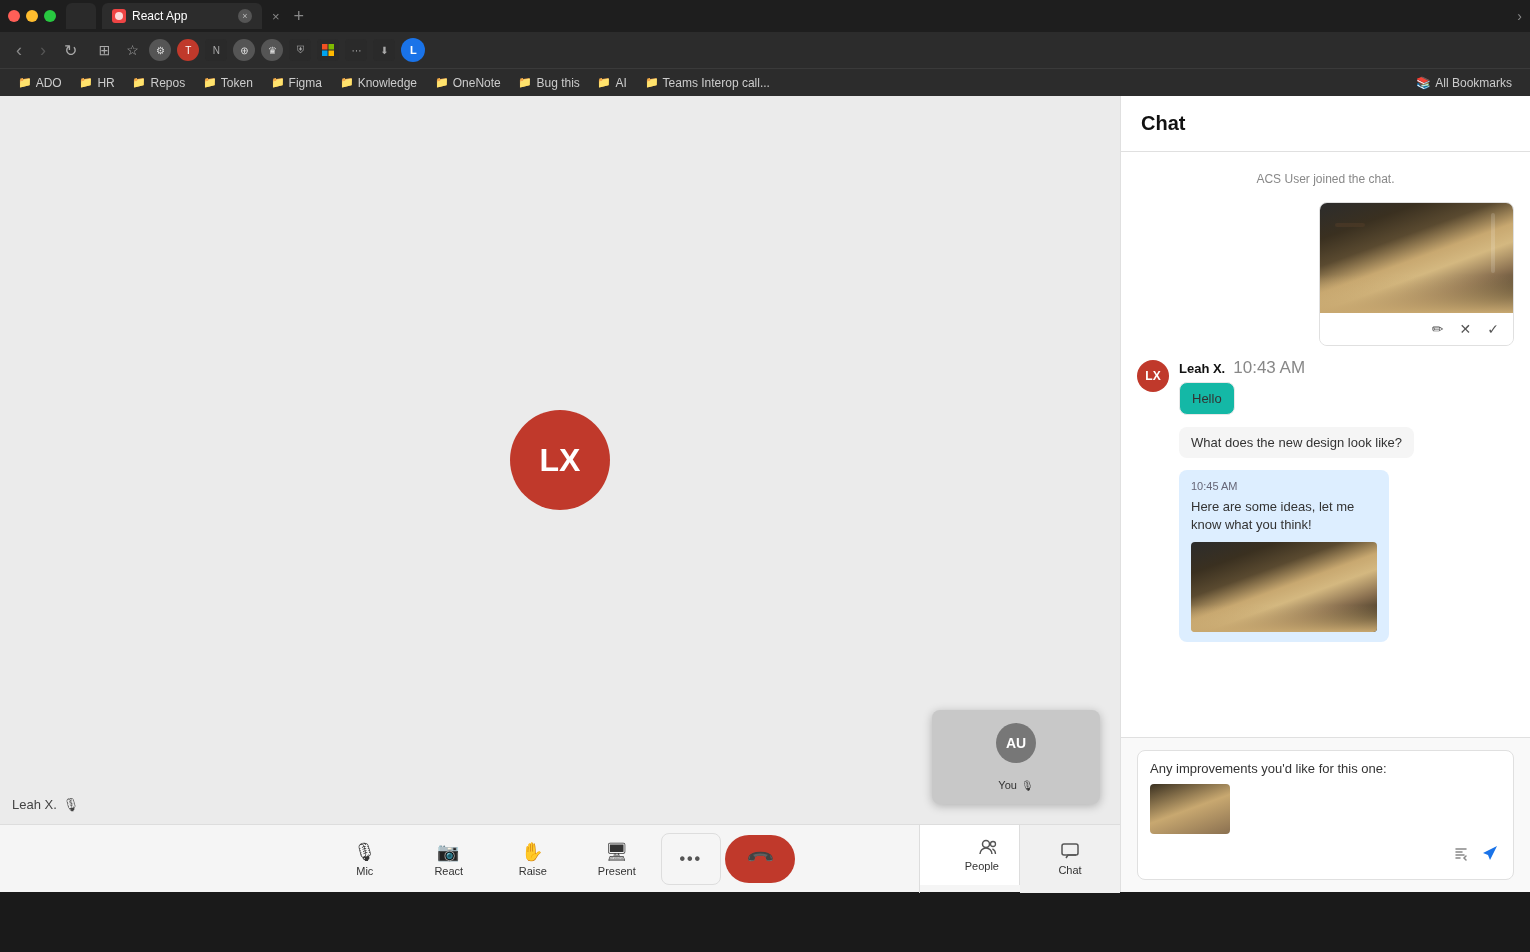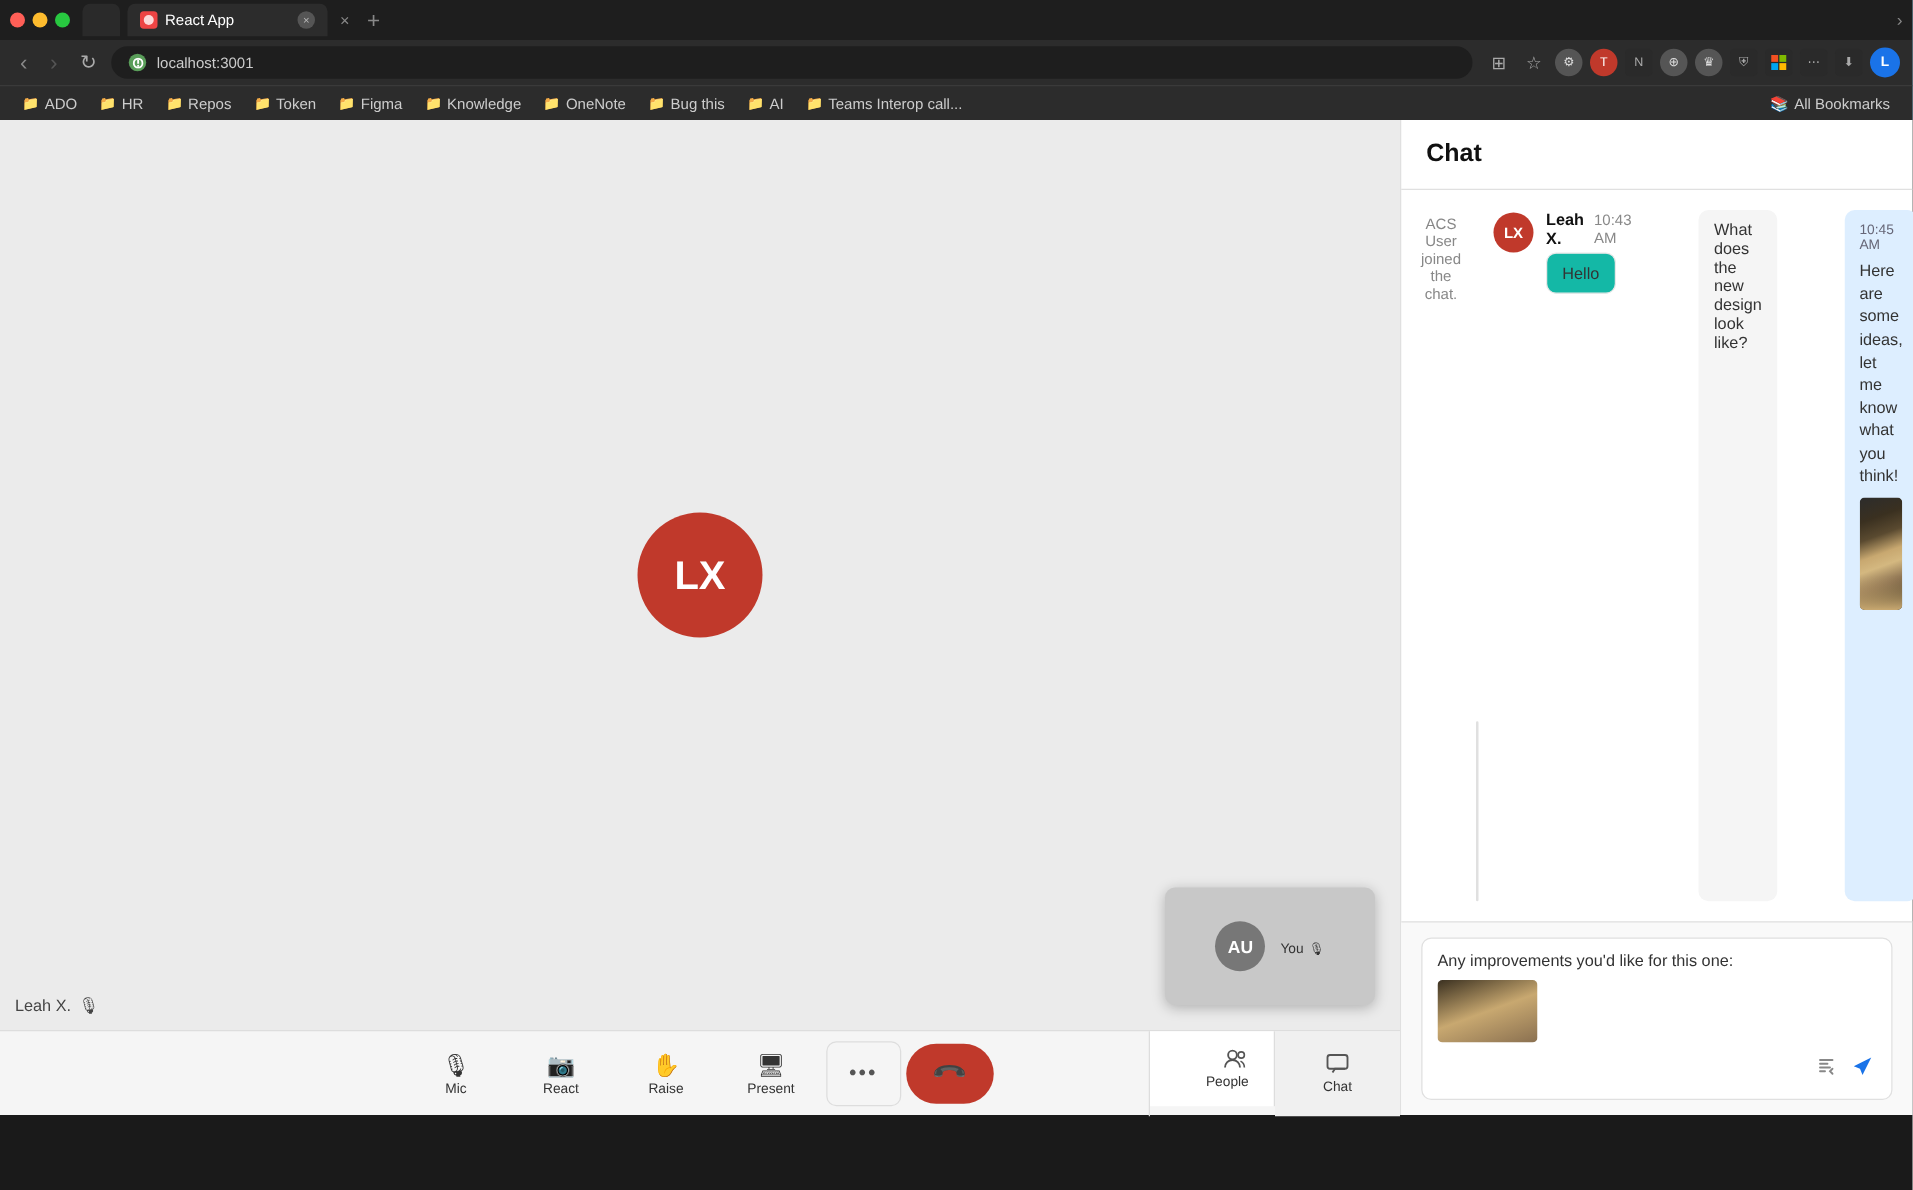--- a/index.html
+++ b/index.html
@@ -33,30 +33,20 @@
     <button style="background:none;border:none;color:#888;font-size:18px;cursor:pointer;padding:0 4px;">+</button>
     <div style="flex:1;"></div>
     <span style="color:#888;font-size:14px;">›</span>
   </div>
 
   <div style="display:flex;align-items:center;height:36px;padding:0 10px;background:#2c2c2c;gap:6px;">
     <button style="background:none;border:none;color:#888;font-size:18px;cursor:pointer;padding:4px 6px;border-radius:4px;">‹</button>
     <button style="background:none;border:none;color:#555;font-size:18px;cursor:pointer;padding:4px 6px;border-radius:4px;">›</button>
     <button style="background:none;border:none;color:#aaa;font-size:16px;cursor:pointer;padding:4px 6px;border-radius:4px;">↻</button>
 
-    <div style="flex:1;display:flex;align-items:center;background:#1e1e1e;border-radius:20px;padding:4px 14px;height:26px;gap:8px;cursor:text;">
-      <div style="width:14px;height:14px;border-radius:50%;background:#5a9e5a;display:flex;align-items:center;justify-content:center;">
-        <svg width="9" height="9" viewBox="0 0 9 9">
-            <circle cx="4.5" cy="4.5" r="3.5" fill="none" stroke="#fff" stroke-width="1.5"></circle>
-            <line x1="4.5" y1="2" x2="4.5" y2="5" stroke="#fff" stroke-width="1.5"></line>
-            <circle cx="4.5" cy="6.5" r="0.8" fill="#fff"></circle>
-          </svg>
-      </div>
-      <span style="font-size:12px;color:#ccc;flex:1;">localhost:3001</span>
-    </div>
 
     <div style="display:flex;gap:6px;align-items:center;margin-left:4px;">
       <div style="width:22px;height:22px;display:flex;align-items:center;justify-content:center;cursor:pointer;color:#aaa;font-size:14px;">⊞</div>
       <div style="width:22px;height:22px;display:flex;align-items:center;justify-content:center;cursor:pointer;color:#aaa;font-size:14px;">☆</div>
       <div style="width:22px;height:22px;border-radius:50%;background:#555;display:flex;align-items:center;justify-content:center;cursor:pointer;font-size:10px;color:#ddd;">⚙</div>
       <div style="width:22px;height:22px;border-radius:50%;background:#c0392b;display:flex;align-items:center;justify-content:center;cursor:pointer;font-size:10px;color:#fff;">T</div>
       <div style="width:22px;height:22px;border-radius:4px;background:#2a2a2a;display:flex;align-items:center;justify-content:center;cursor:pointer;font-size:10px;color:#aaa;">N</div>
       <div style="width:22px;height:22px;border-radius:50%;background:#555;display:flex;align-items:center;justify-content:center;cursor:pointer;font-size:10px;color:#ddd;">⊕</div>
       <div style="width:22px;height:22px;border-radius:50%;background:#555;display:flex;align-items:center;justify-content:center;cursor:pointer;font-size:10px;color:#ddd;">♛</div>
       <div style="width:22px;height:22px;border-radius:4px;background:#2a2a2a;display:flex;align-items:center;justify-content:center;cursor:pointer;font-size:10px;color:#aaa;">⛨</div>
@@ -130,21 +120,21 @@
     <div style="flex:1; display:flex; align-items:center; justify-content:center; position:relative;">
       <div style="width:100px;height:100px;border-radius:50%;background:#c0392b;display:flex;align-items:center;justify-content:center;color:#fff;font-size:32px;font-weight:600;">
         <span>LX</span>
       </div>
 
       <div style="position:absolute;bottom:12px;left:12px;display:flex;align-items:center;gap:6px;color:#444;font-size:13px;">
         <span>Leah X.</span>
         <span style="font-size:13px;">🎙</span>
       </div>
 
-      <div style="position:absolute;bottom:20px;right:20px;width:168px;height:94px;background:#c8c8c8;border-radius:8px;overflow:hidden;box-shadow:0 2px 10px rgba(0,0,0,0.25);display:flex;flex-direction:row;align-items:center;justify-content:center;gap:12px;">
+      <div style="position:absolute;bottom:20px;right:20px;width:168px;height:94px;background:#c8c8c8;border-radius:8px;overflow:hidden;box-shadow:0 2px 10px rgba(0,0,0,0.25);display:flex;flex-direction:column;align-items:center;justify-content:center;gap:12px;">
         <div style="width:40px;height:40px;border-radius:50%;background:#777;display:flex;align-items:center;justify-content:center;color:#fff;font-size:14px;font-weight:600;">
           <span>AU</span>
         </div>
         <div style="margin-top:4px;font-size:11px;color:#333;display:flex;align-items:center;gap:4px;">
           <span>You</span>
           <span style="font-size:10px;">🎙</span>
         </div>
       </div>
     </div>
 
@@ -198,21 +188,21 @@
       </div>
     </div>
   </div>
 
   <div style="width:410px;background:#fff;border-left:1px solid #e0e0e0;display:flex;flex-direction:column;height:796px;">
 
     <div style="padding:16px 20px;border-bottom:1px solid #e0e0e0;">
       <h2 style="font-size:20px;font-weight:600;color:#111;">Chat</h2>
     </div>
 
-    <div style="flex:1;overflow-y:auto;padding:16px;display:flex;gap:12px;">
+    <div style="flex:1;overflow-y:auto;padding:16px;display:flex;flex-direction:column;gap:12px;">
 
       <div style="text-align:center;font-size:12px;color:#888;padding:4px 0;">
         <span>ACS User joined the chat.</span>
       </div>
 
       <div style="align-self:flex-end;border:1px solid #e0e0e0;border-radius:8px;overflow:hidden;background:#f9f9f9;max-width:195px;">
         <div style="width:195px;height:110px;overflow:hidden;">
 
           <div style="width:100%;height:100%;background:linear-gradient(160deg, #2c2c2c 0%, #3a3020 20%, #5a4a30 35%, #c8a870 50%, #d4b880 60%, #8a7050 75%, #3a3020 90%, #1a1a1a 100%);position:relative;">
             <div style="position:absolute;bottom:0;left:0;right:0;height:35%;background:linear-gradient(0deg, #c8a870 0%, transparent 100%);"></div>
@@ -225,21 +215,21 @@
           <button style="background:none;border:none;cursor:pointer;color:#555;font-size:14px;padding:2px 4px;border-radius:4px;">✕</button>
           <button style="background:none;border:none;cursor:pointer;color:#555;font-size:14px;padding:2px 4px;border-radius:4px;">✓</button>
         </div>
       </div>
 
       <div style="display:flex;gap:10px;">
         <div style="width:32px;height:32px;border-radius:50%;background:#c0392b;display:flex;align-items:center;justify-content:center;color:#fff;font-size:12px;font-weight:600;flex-shrink:0;margin-top:2px;">LX</div>
         <div>
           <div style="display:flex;align-items:baseline;gap:8px;margin-bottom:4px;">
             <span style="font-size:13px;font-weight:600;color:#111;">Leah X.</span>
-            <span style="font-size:12px;color:#888;">10:43 AM</span>
+            <span style="font-size:17px;color:#888;">10:43 AM</span>
           </div>
           <div style="background:#14b8a6;border:1px solid #e8e8e8;border-radius:8px;padding:8px 12px;font-size:13px;color:#333;display:inline-block;">
             <span>Hello</span>
           </div>
         </div>
       </div>
 
       <div style="display:flex;padding-left:42px;">
         <div style="font-size:13px;color:#333;background:#f5f5f5;border-radius:8px;padding:8px 12px;max-width:280px;">
           <span>What does the new design look like?</span>

